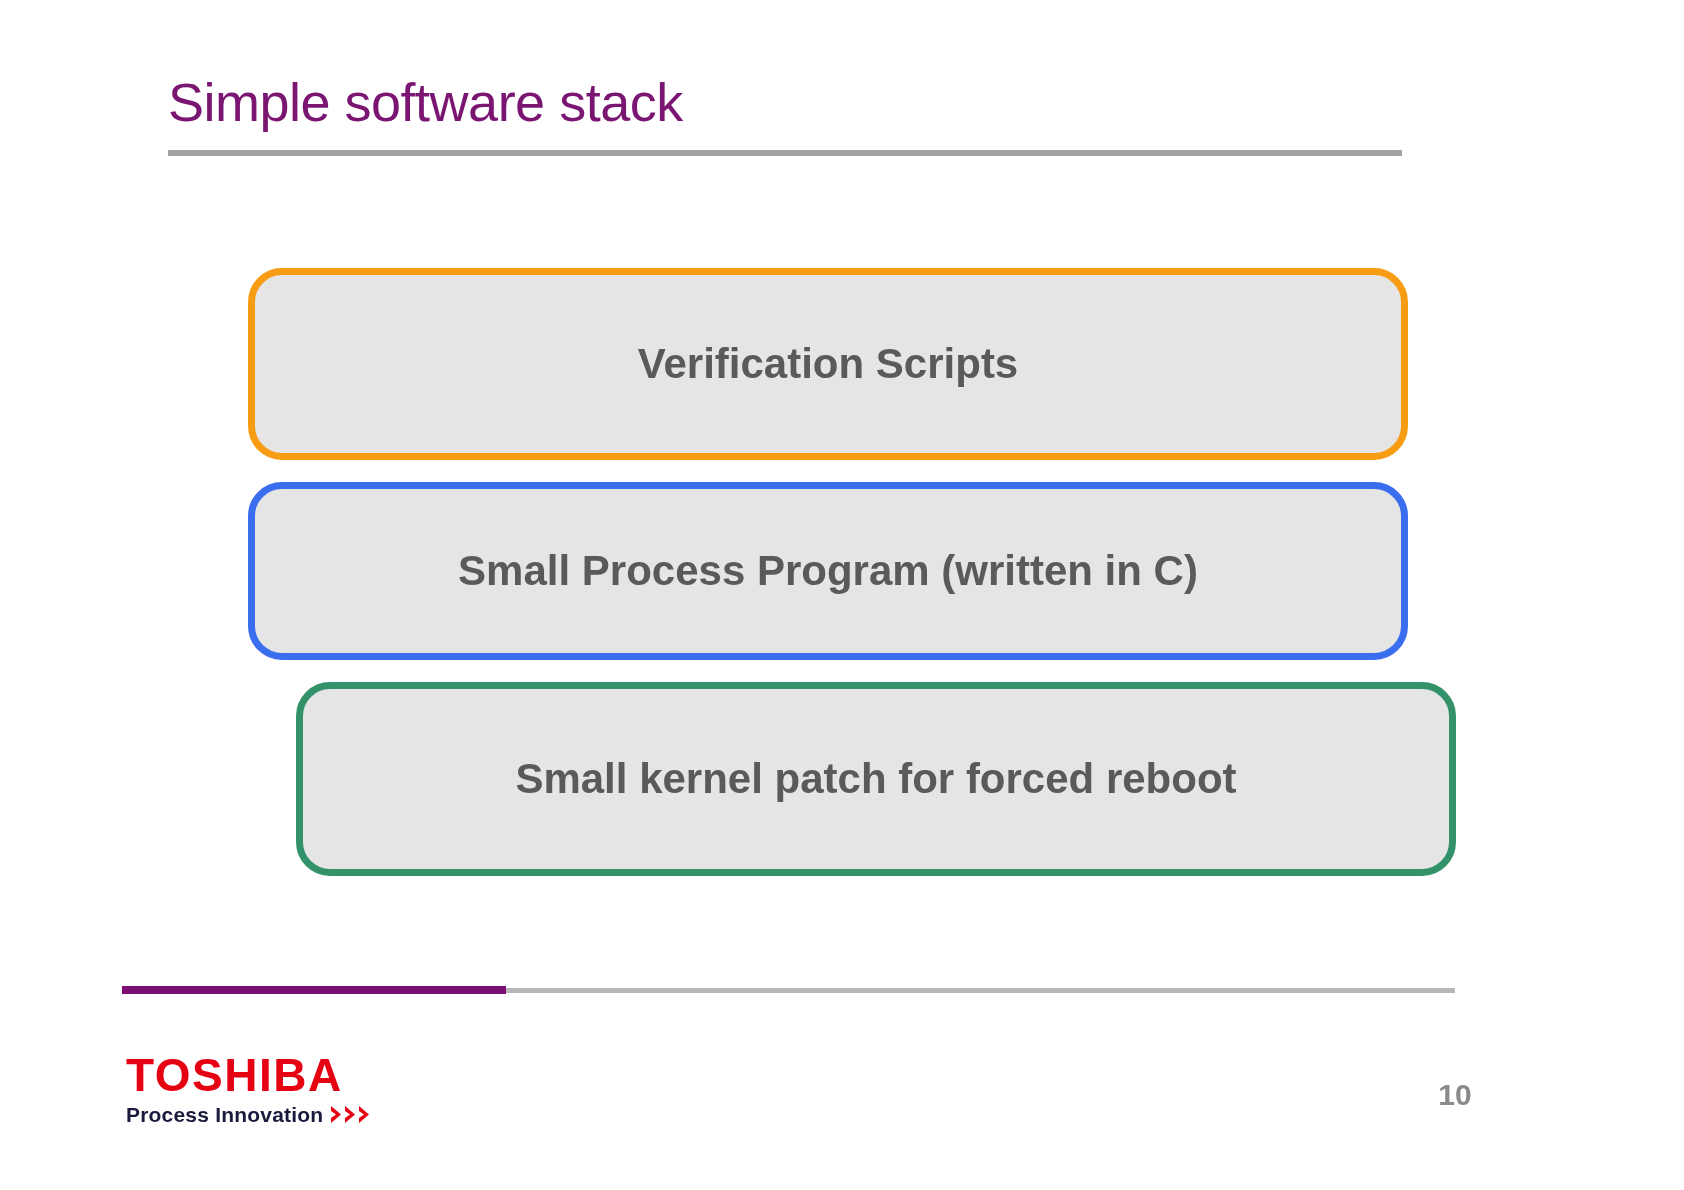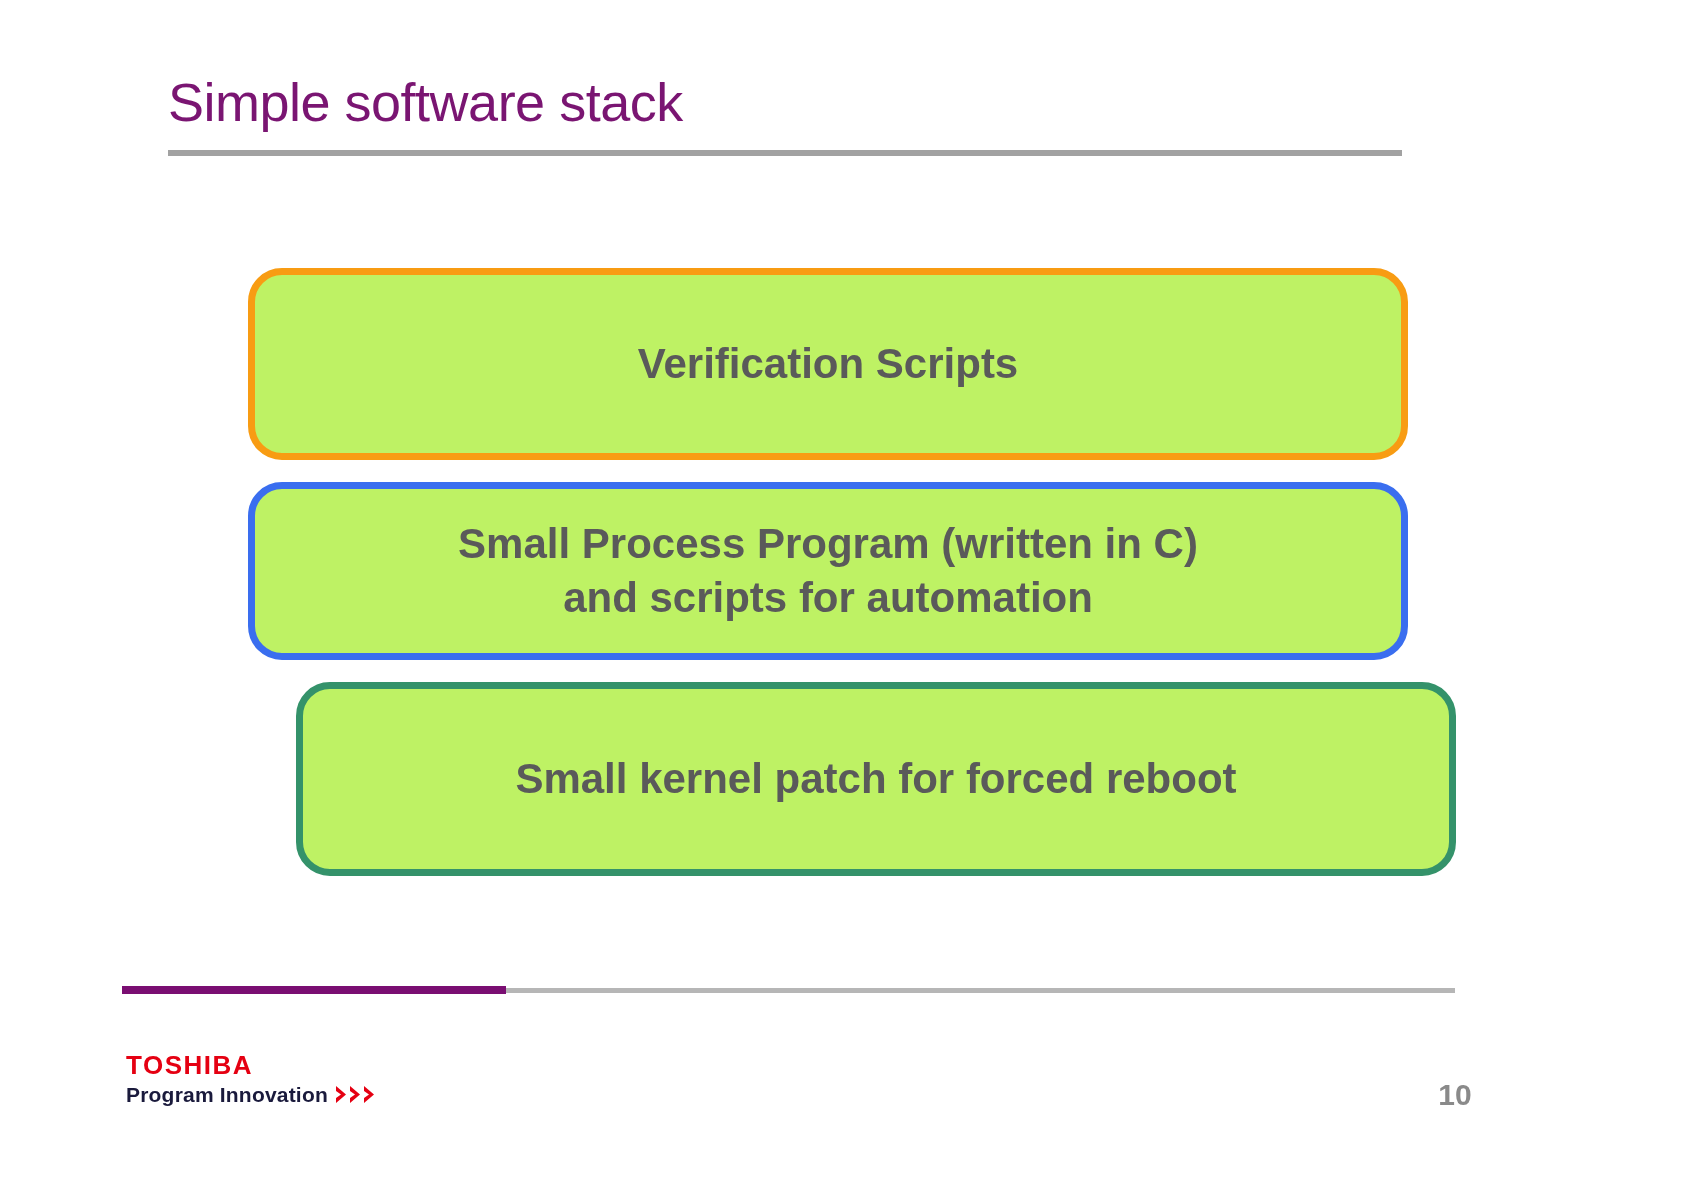--- a/index.html
+++ b/index.html
@@ -45,21 +45,21 @@
     position: absolute;
     left: 248px;
     top: 268px;
     width: 1160px;
   }
   .stack-box {
     position: absolute;
     left: 0;
     width: 1160px;
     box-sizing: border-box;
-    background: #bef264;
+    background: #e5e5e5;
     border-style: solid;
     border-width: 7px;
     border-radius: 34px;
     display: flex;
     align-items: center;
     justify-content: center;
   }
   .stack-label {
     text-align: center;
     font-weight: bold;
@@ -104,21 +104,21 @@
     background: #B6B6B6;
   }
 
   #toshiba-logo {
     position: absolute;
     left: 126px;
     top: 1052px;
     width: 250px;
   }
   #toshiba-wordmark {
-    font-size: 26px;
+    font-size: 46px;
     font-weight: bold;
     letter-spacing: 1.5px;
     color: #E50012;
     line-height: 1.0;
     font-family: "Liberation Sans", sans-serif;
   }
   #toshiba-tagline {
     margin-top: 6px;
     display: flex;
     align-items: center;
@@ -161,37 +161,36 @@
 
   <div id="stack">
 
     <div id="box-verification" class="stack-box">
       <div class="stack-label">Verification Scripts</div>
     </div>
 
     <div id="box-writer" class="stack-box">
       <div class="stack-label">
         <div>Small Process Program (written in C)</div>
-        <div>and scripts for automation</div>
       </div>
     </div>
 
     <div id="box-kernel" class="stack-box">
       <div class="stack-label">Small kernel patch for forced reboot</div>
     </div>
 
   </div>
 
   <div id="footer-rule-accent"></div>
   <div id="footer-rule-base"></div>
 
   <div id="toshiba-logo">
     <div id="toshiba-wordmark">TOSHIBA</div>
     <div id="toshiba-tagline">
-      <span id="toshiba-tagline-text">Program Innovation</span>
+      <span id="toshiba-tagline-text">Process Innovation</span>
       <span id="toshiba-chevrons">
         <svg width="13" height="19" viewBox="0 0 13 19" aria-hidden="true">
           <path d="M1 1 L11 9.5 L1 18 L1 13 L6 9.5 L1 6 Z" fill="#E50012"></path>
         </svg>
         <svg width="13" height="19" viewBox="0 0 13 19" aria-hidden="true">
           <path d="M1 1 L11 9.5 L1 18 L1 13 L6 9.5 L1 6 Z" fill="#E50012"></path>
         </svg>
         <svg width="13" height="19" viewBox="0 0 13 19" aria-hidden="true">
           <path d="M1 1 L11 9.5 L1 18 L1 13 L6 9.5 L1 6 Z" fill="#E50012"></path>
         </svg>

